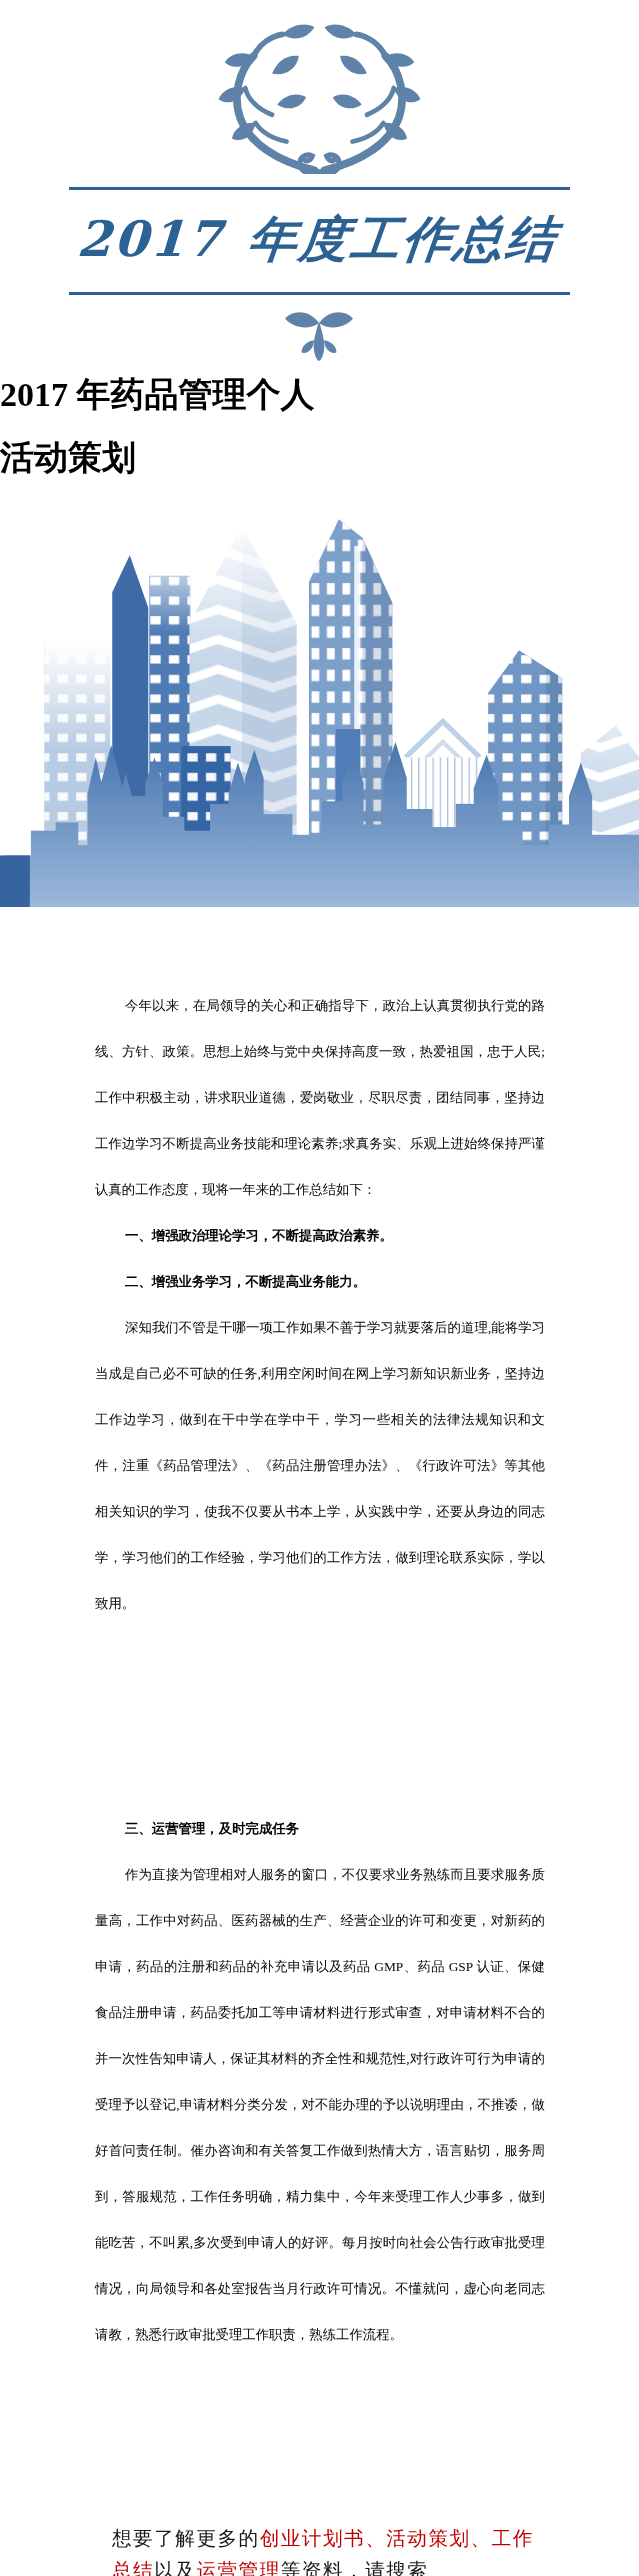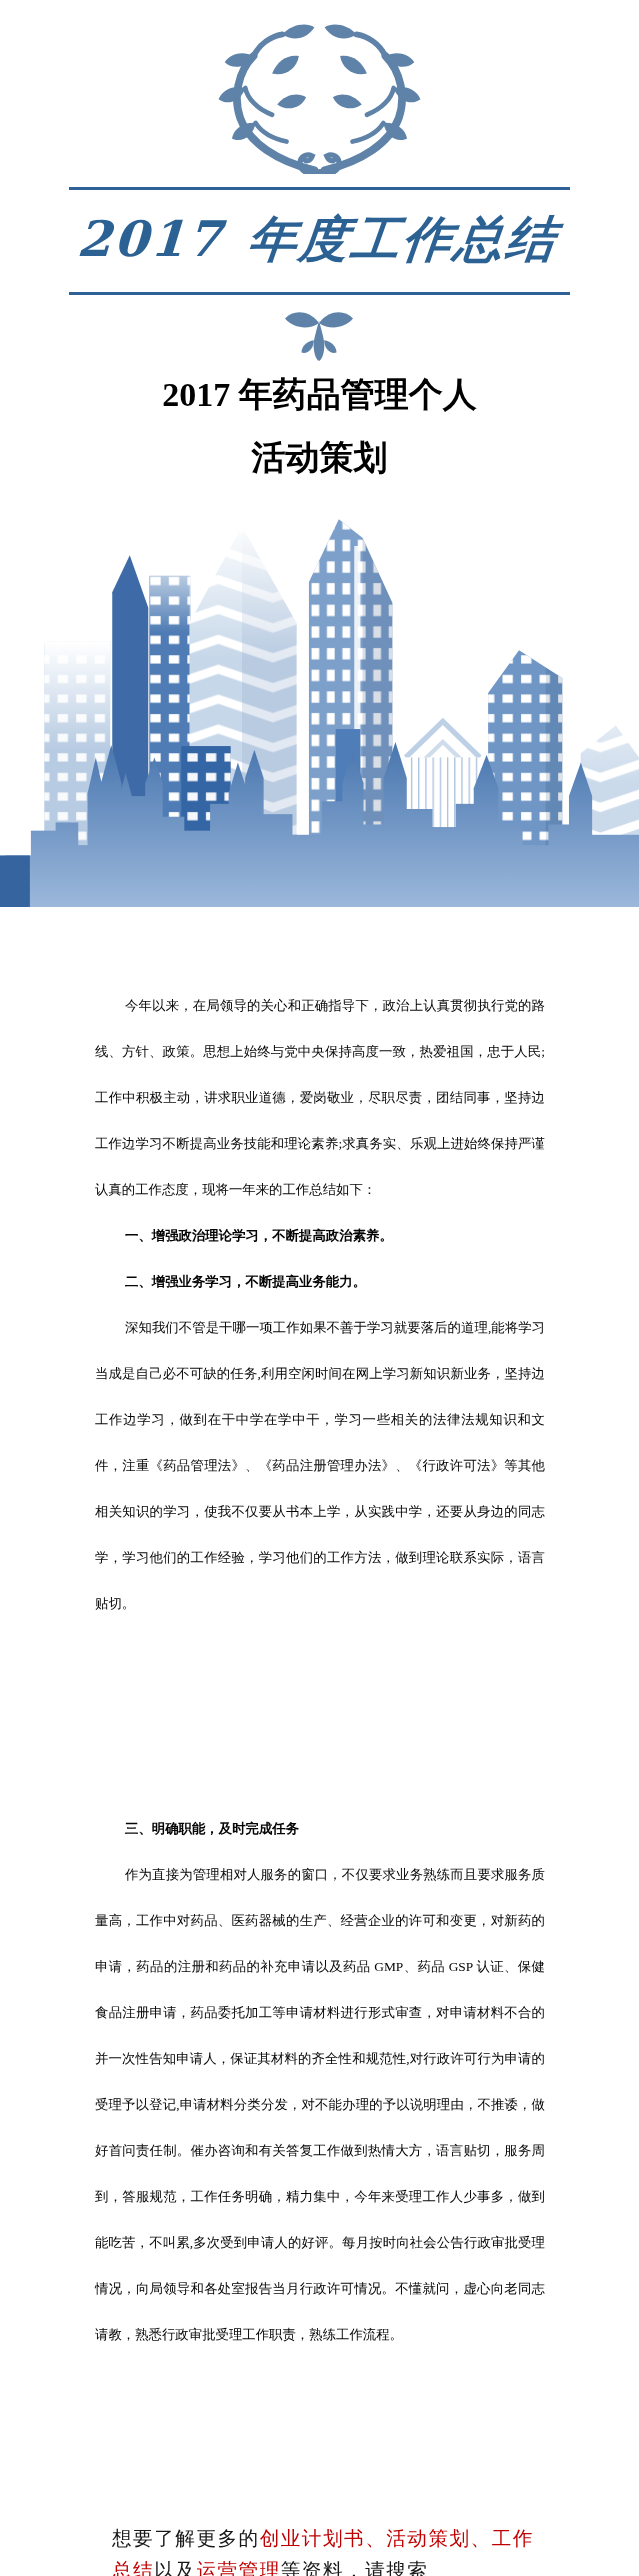--- a/index.html
+++ b/index.html
@@ -10,21 +10,21 @@
   
   .rule{position:absolute;left:69px;width:501px;height:3.1px;background:#2e6195;}
   .rule-top{top:187px;}
   .rule-bottom{top:292px;}
   .doc-title{position:absolute;left:0;top:201px;width:100%;text-align:center;
      font-family:"DejaVu Serif",serif;font-style:italic;font-weight:bold;
      font-size:49px;line-height:77px;color:#2c6194;letter-spacing:2.6px;
      transform:skewX(-6deg);}
   .motif{position:absolute;left:284px;top:308px;width:70px;height:53px;}
   
-  .subtitle{position:absolute;left:0;top:363px;width:100%;text-align:center;
+  .subtitle{position:absolute;left:0;top:363px;width:100%;
      font-size:34px;line-height:63px;font-weight:bold;color:#000;}
   
   .city{position:absolute;left:0;top:515px;width:639px;height:392px;}
   
   .doc-body{position:absolute;left:95px;top:983px;width:450px;
      font-size:13.4px;line-height:46px;color:#050505;}
   .doc-body p{margin:0;}
   .para{text-indent:30px;text-align:justify;}
   .heading{text-indent:30px;font-weight:bold;}
   .spacer{height:179px;}
@@ -201,22 +201,22 @@
       <rect x="1145" y="620" width="96" height="140"></rect>
       <rect x="0" y="712" width="1241" height="48"></rect>
     </g>
     <rect x="0" y="660" width="58" height="100" fill="#35649f"></rect>
   </svg>
 
   <div class="doc-body">
       <p class="para">今年以来，在局领导的关心和正确指导下，政治上认真贯彻执行党的路线、方针、政策。思想上始终与党中央保持高度一致，热爱祖国，忠于人民; 工作中积极主动，讲求职业道德，爱岗敬业，尽职尽责，团结同事，坚持边工作边学习不断提高业务技能和理论素养;求真务实、乐观上进始终保持严谨认真的工作态度，现将一年来的工作总结如下：</p>
       <p class="heading">一、增强政治理论学习，不断提高政治素养。</p>
       <p class="heading">二、增强业务学习，不断提高业务能力。</p>
-      <p class="para">深知我们不管是干哪一项工作如果不善于学习就要落后的道理,能将学习当成是自己必不可缺的任务,利用空闲时间在网上学习新知识新业务，坚持边工作边学习，做到在干中学在学中干，学习一些相关的法律法规知识和文件，注重《药品管理法》、《药品注册管理办法》、《行政许可法》等其他相关知识的学习，使我不仅要从书本上学，从实践中学，还要从身边的同志学，学习他们的工作经验，学习他们的工作方法，做到理论联系实际，语言贴切。</p>
+      <p class="para">深知我们不管是干哪一项工作如果不善于学习就要落后的道理,能将学习当成是自己必不可缺的任务,利用空闲时间在网上学习新知识新业务，坚持边工作边学习，做到在干中学在学中干，学习一些相关的法律法规知识和文件，注重《药品管理法》、《药品注册管理办法》、《行政许可法》等其他相关知识的学习，使我不仅要从书本上学，从实践中学，还要从身边的同志学，学习他们的工作经验，学习他们的工作方法，做到理论联系实际，学以致用。</p>
       <div class="spacer"></div>
-      <p class="heading">三、明确职能，及时完成任务</p>
+      <p class="heading">三、运营管理，及时完成任务</p>
       <p class="para">作为直接为管理相对人服务的窗口，不仅要求业务熟练而且要求服务质量高，工作中对药品、医药器械的生产、经营企业的许可和变更，对新药的申请，药品的注册和药品的补充申请以及药品 GMP、药品 GSP 认证、保健食品注册申请，药品委托加工等申请材料进行形式审查，对申请材料不合的并一次性告知申请人，保证其材料的齐全性和规范性,对行政许可行为申请的受理予以登记,申请材料分类分发，对不能办理的予以说明理由，不推诿，做好首问责任制。催办咨询和有关答复工作做到热情大方，语言贴切，服务周到，答服规范，工作任务明确，精力集中，今年来受理工作人少事多，做到能吃苦，不叫累,多次受到申请人的好评。每月按时向社会公告行政审批受理情况，向局领导和各处室报告当月行政许可情况。不懂就问，虚心向老同志请教，熟悉行政审批受理工作职责，熟练工作流程。</p>
     </div>
 
   <div class="footer-note"><span class="">想要了解更多的</span><span class="red">创业计划书、活动策划、工作总结</span><span class="">以及</span><span class="red">运营管理</span><span class="">等资料，请搜索</span></div>
 
 </div>
 
 
 </body></html>

